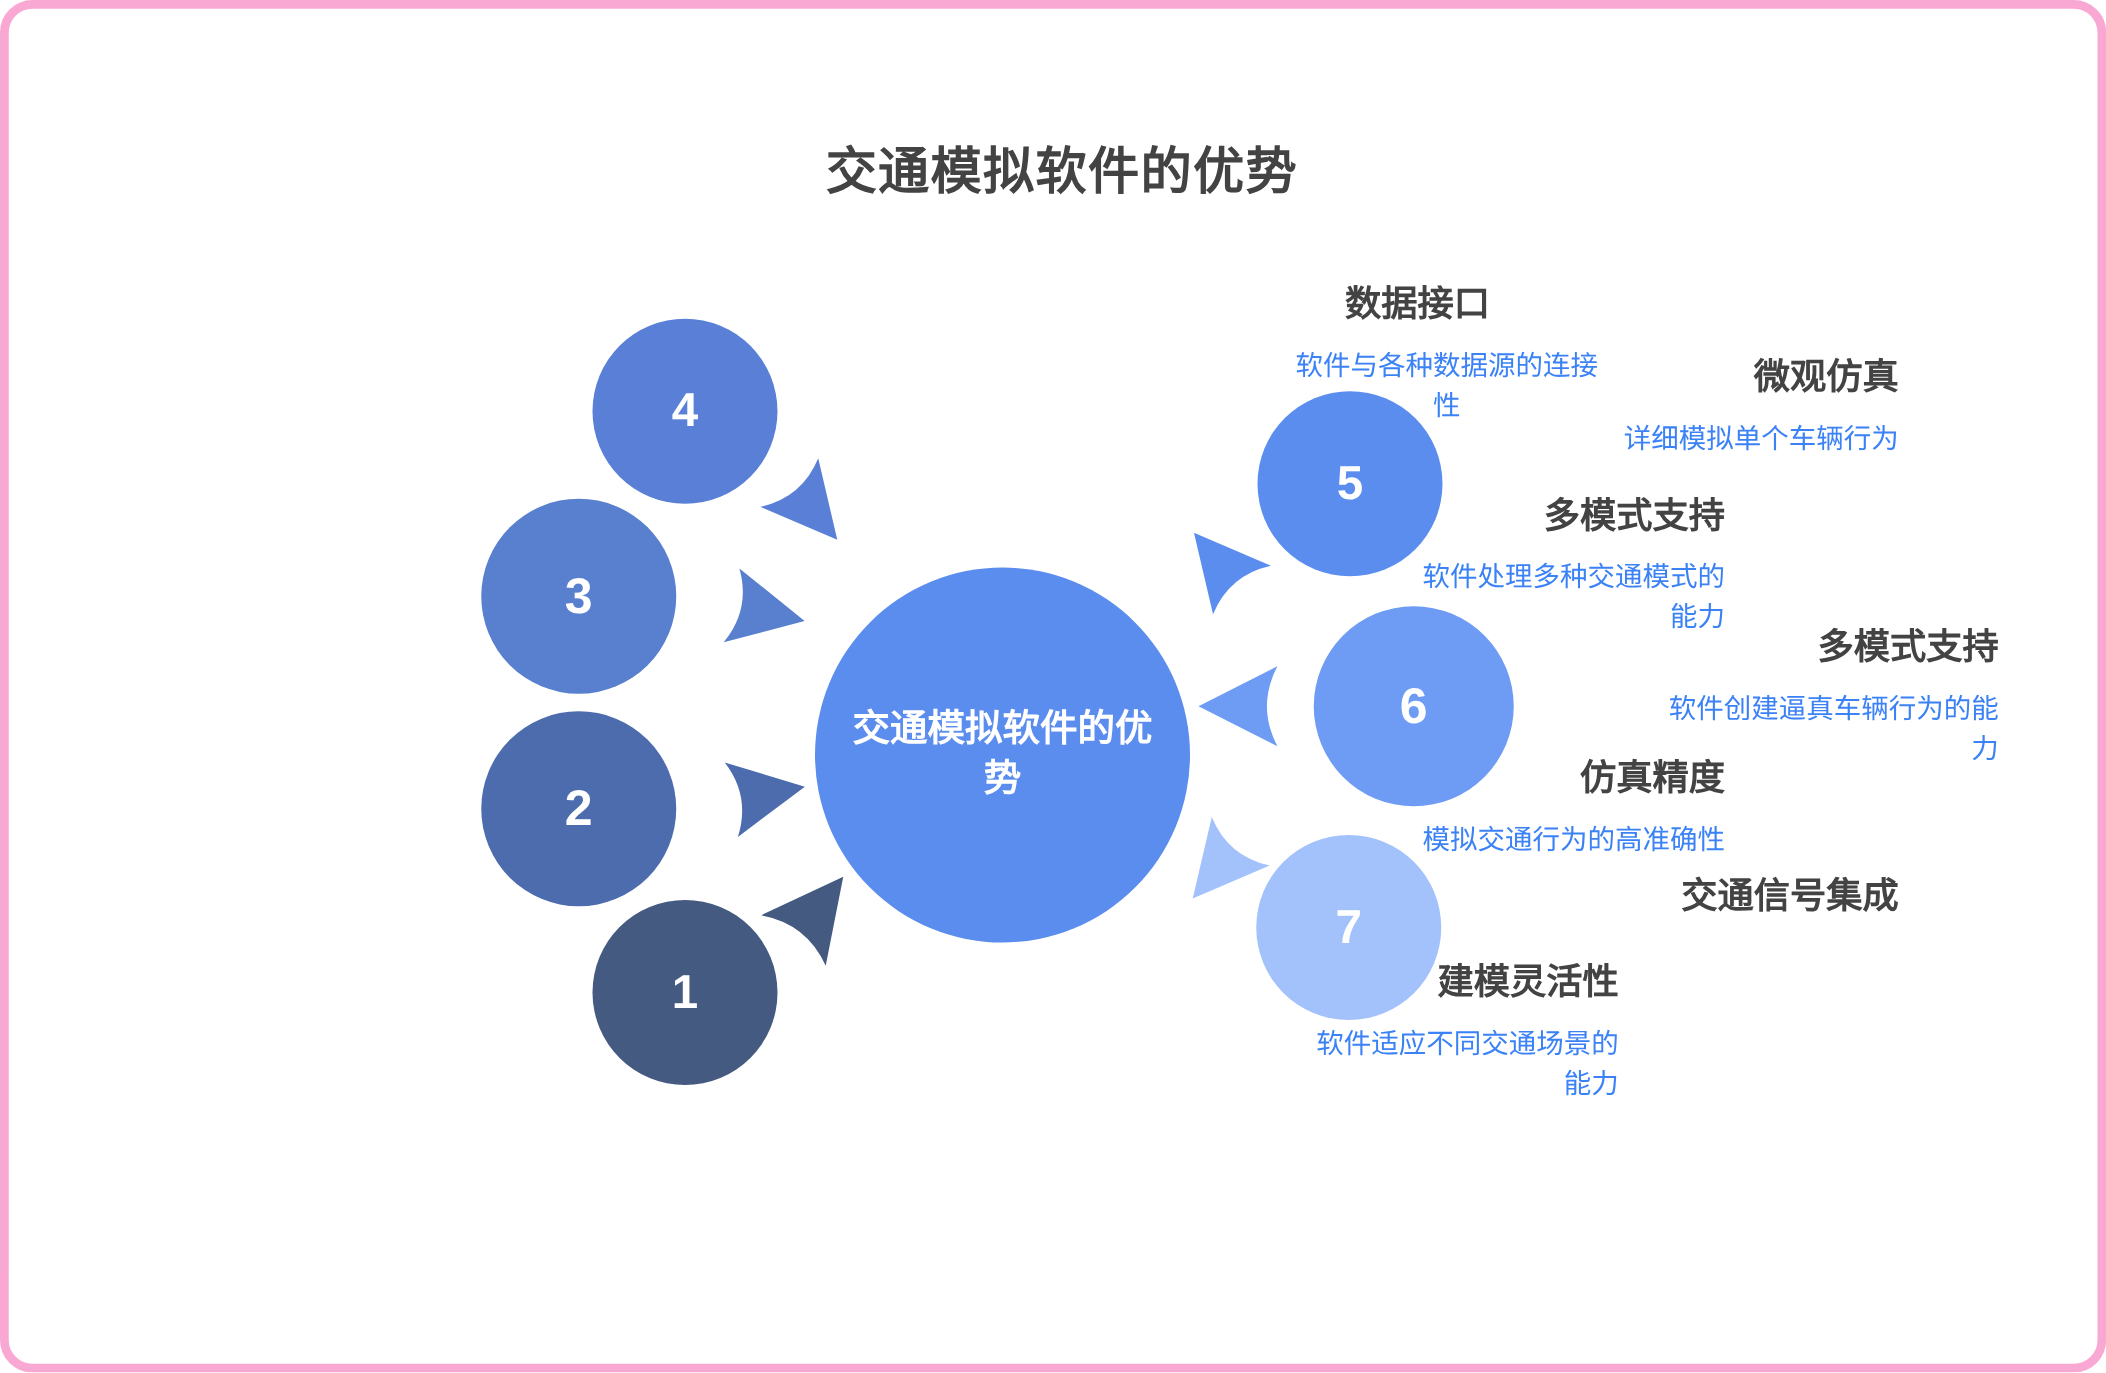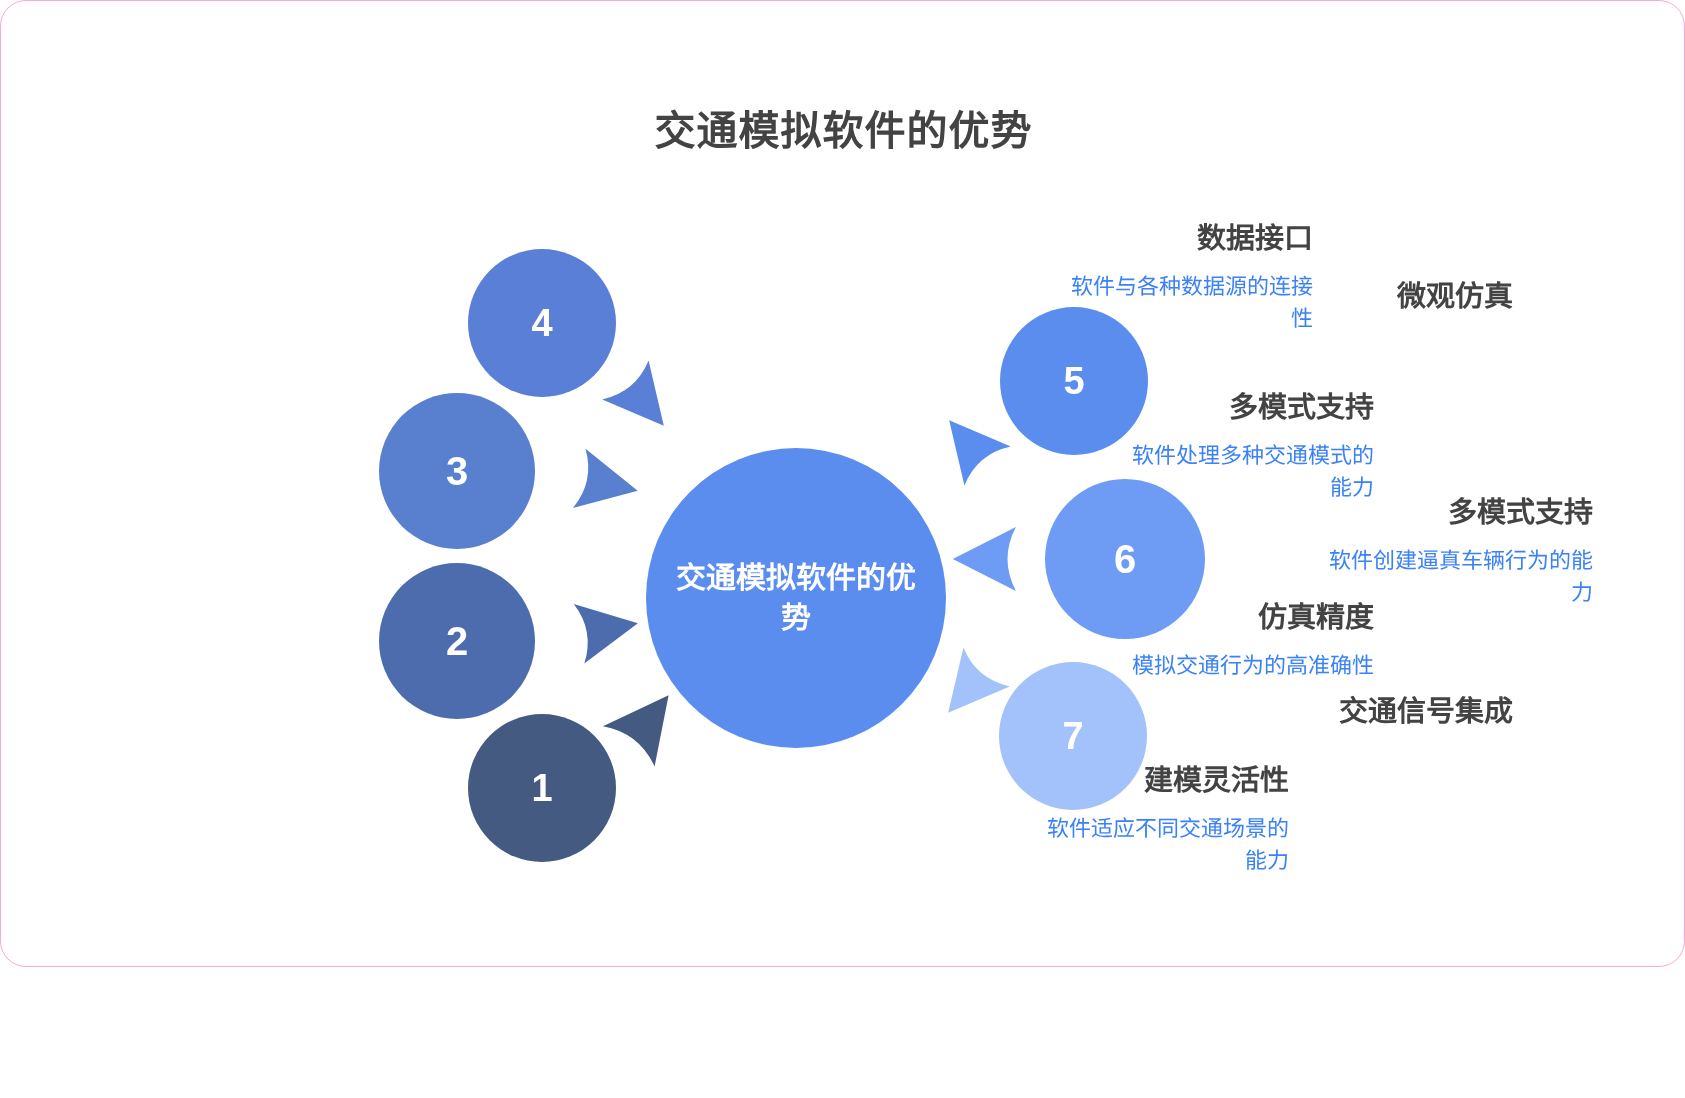--- a/index.html
+++ b/index.html
@@ -7,23 +7,23 @@
     margin: 0;
     padding: 0;
     background: #ffffff;
   }
   body {
     font-family: "Liberation Sans", "DejaVu Sans", sans-serif;
   }
   #canvas {
     position: relative;
     width: 1685px;
-    height: 967px;
+    height: 1098px;
     background: #ffffff;
-    border: 1px solid #f9a8d4;
+    border: 7px solid #f9a8d4;
     border-radius: 26px;
     box-sizing: border-box;
     overflow: hidden;
     padding-left: 28px;
   }
 
   
   .page-title {
     position: absolute;
     left: 0;
@@ -154,32 +154,33 @@
       <div class="txt left-side" style="top: 388px; width: 290px; left: 1083px;">
         <div class="t-title">多模式支持</div>
         <div class="t-desc">软件处理多种交通模式的能力</div>
       </div>
       <div class="arrow" style="left: 606px; top: 364px; width: 72px; height: 72px; transform: rotate(50deg);"><svg viewBox="0 0 100 100" width="72" height="72">
           <path d="M 12 8 L 95 50 L 12 92 Q 34 50 12 8 Z" fill="#5a7fd6"></path>
         </svg></div>
       <div class="node" style="left: 467px; top: 248px; width: 148px; height: 148px; background: rgb(90, 127, 214);">
         <span class="node-number" style="font-size: 38px;">4</span>
       </div>
-      <div class="txt left-side" style="top: 219px; width: 290px; left: 1022px;">
+      <div class="txt left-side" style="top: 219px; width: 290px; left: 982px; text-align: center;">
         <div class="t-title">数据接口</div>
         <div class="t-desc">软件与各种数据源的连接性</div>
       </div>
       <div class="arrow" style="left: 933px; top: 408px; width: 72px; height: 72px; transform: rotate(230deg);"><svg viewBox="0 0 100 100" width="72" height="72">
           <path d="M 12 8 L 95 50 L 12 92 Q 34 50 12 8 Z" fill="#5b8def"></path>
         </svg></div>
       <div class="node" style="left: 999px; top: 306px; width: 148px; height: 148px; background: rgb(91, 141, 239);">
         <span class="node-number" style="font-size: 38px;">5</span>
       </div>
       <div class="txt right-side" style="top: 277px; width: 300px; left: 1212px;">
         <div class="t-title">微观仿真</div>
+        <div class="t-desc">详细模拟单个车辆行为</div>
       </div>
       <div class="arrow" style="left: 948px; top: 520px; width: 76px; height: 76px; transform: rotate(180deg);"><svg viewBox="0 0 100 100" width="76" height="76">
           <path d="M 12 8 L 95 50 L 12 92 Q 34 50 12 8 Z" fill="#6e9bf4"></path>
         </svg></div>
       <div class="node" style="left: 1044px; top: 478px; width: 160px; height: 160px; background: rgb(110, 155, 244);">
         <span class="node-number" style="font-size: 40px;">6</span>
       </div>
       <div class="txt right-side" style="top: 493px; width: 320px; left: 1272px;">
         <div class="t-title">多模式支持</div>
         <div class="t-desc">软件创建逼真车辆行为的能力</div>

